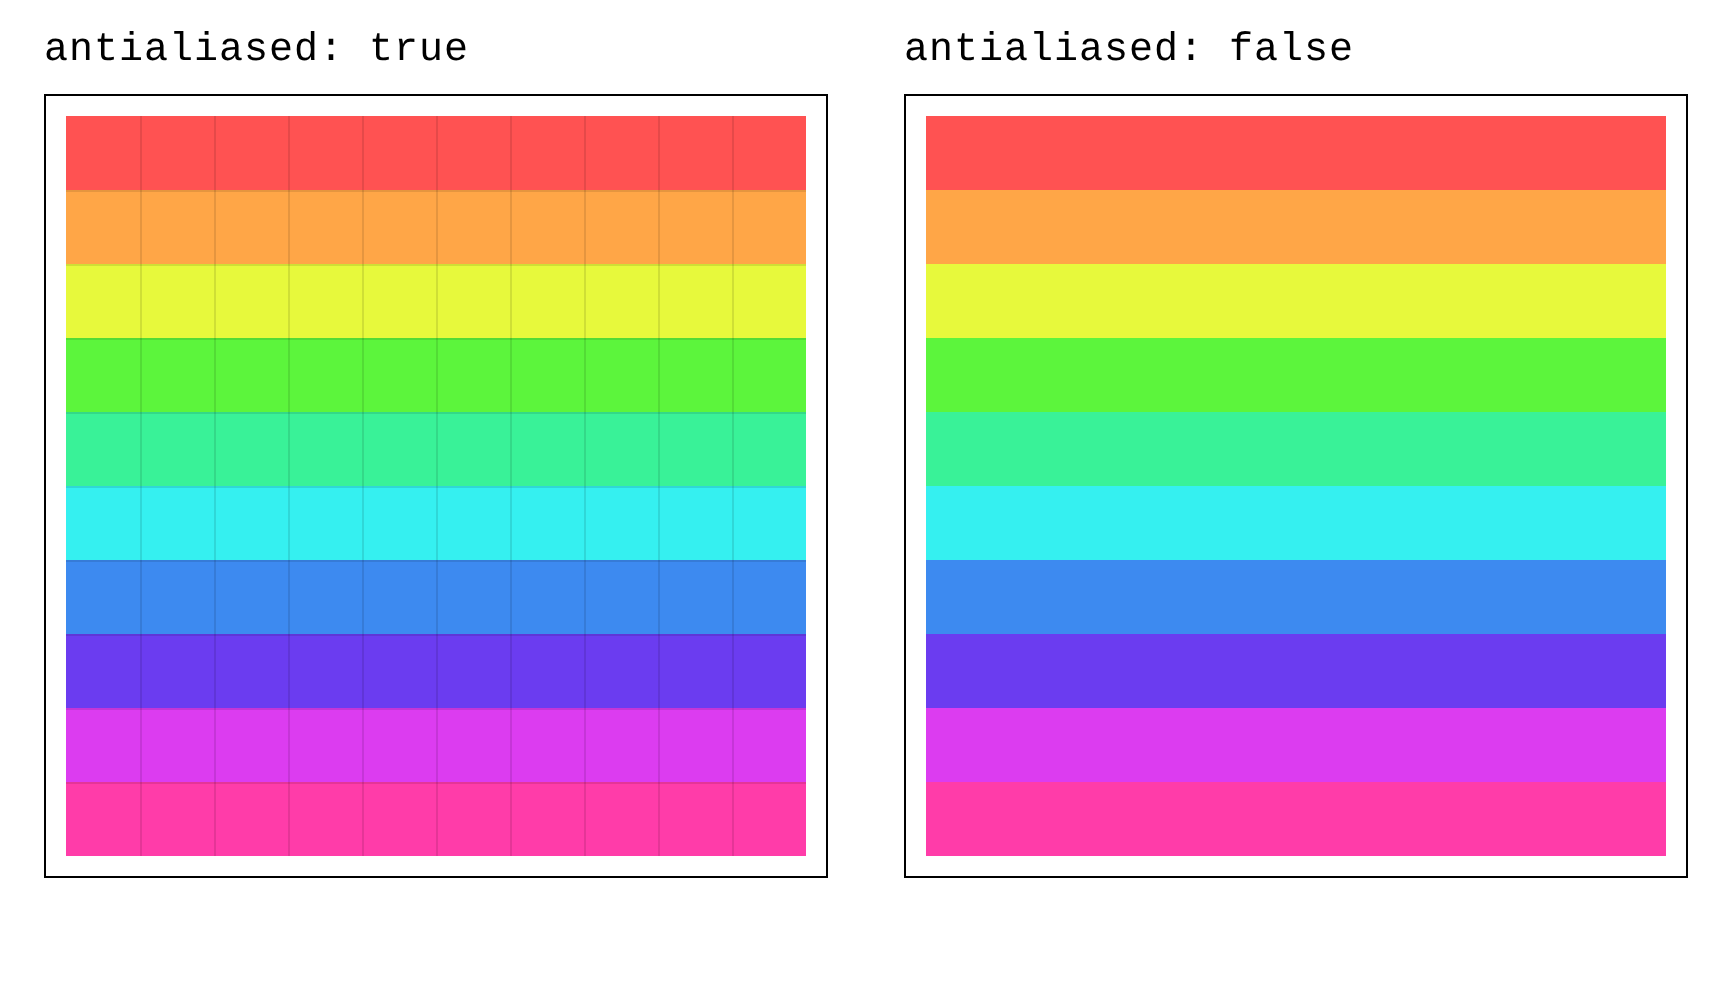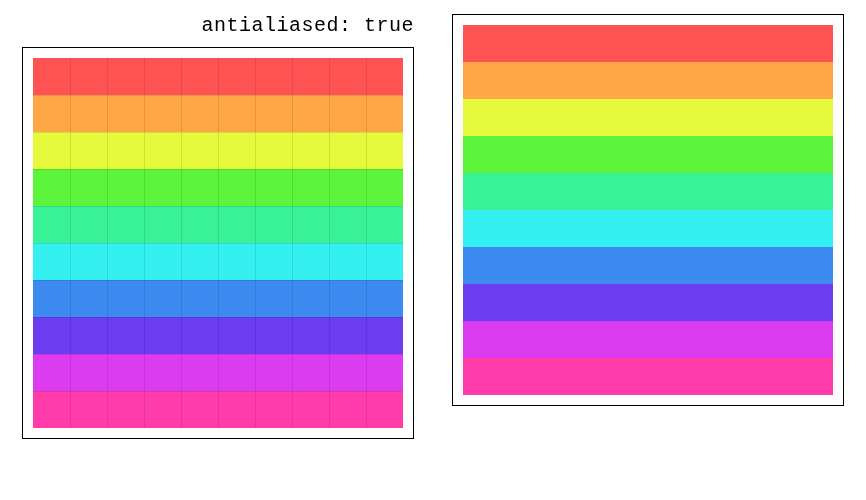--- a/index.html
+++ b/index.html
@@ -14,21 +14,21 @@
   .figure {
     display: flex;
     flex-direction: row;
     justify-content: center;
     gap: 38px;
     padding-top: 14px;
   }
   .panel {
     display: flex;
     flex-direction: column;
-    align-items: flex-end;
+    align-items: flex-start;
   }
   .title {
     font-size: 20px;
     letter-spacing: 0.5px;
     color: #000;
     margin-bottom: 10px;
     white-space: pre;
   }
   .axes {
     position: relative;
@@ -107,20 +107,21 @@
           <div class="hline" style="top: 50%;"></div>
           <div class="hline" style="top: 60%;"></div>
           <div class="hline" style="top: 70%;"></div>
           <div class="hline" style="top: 80%;"></div>
           <div class="hline" style="top: 90%;"></div>
         </div>
     </div>
   </div>
 
   <div class="panel">
+    <div class="title">antialiased: false</div>
     <div class="axes">
       <div class="plot">
         <div class="band" style="background:#FF5252"></div>
         <div class="band" style="background:#FFA647"></div>
         <div class="band" style="background:#E7F93C"></div>
         <div class="band" style="background:#5CF53C"></div>
         <div class="band" style="background:#39F298"></div>
         <div class="band" style="background:#35F0F0"></div>
         <div class="band" style="background:#3D8AF0"></div>
         <div class="band" style="background:#6B3CF0"></div>

